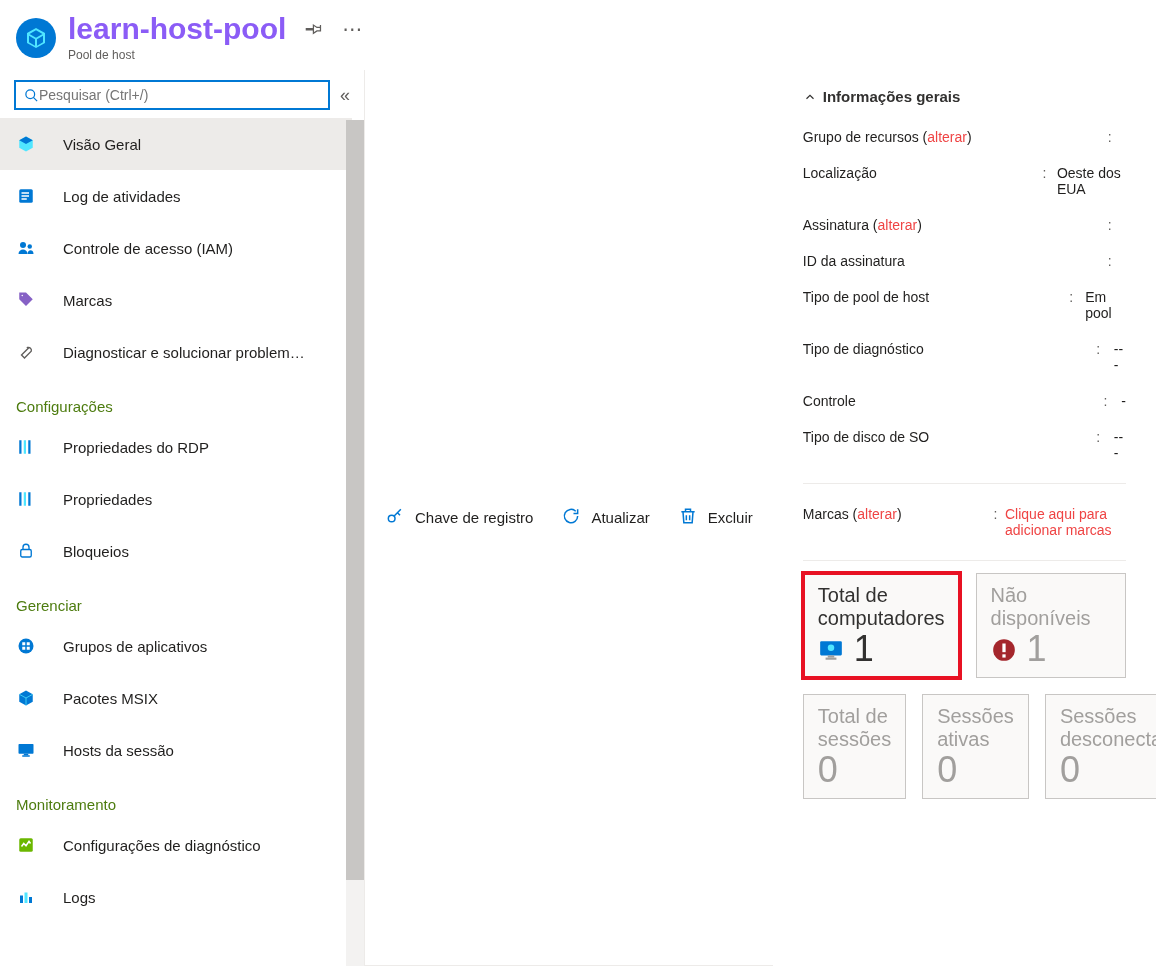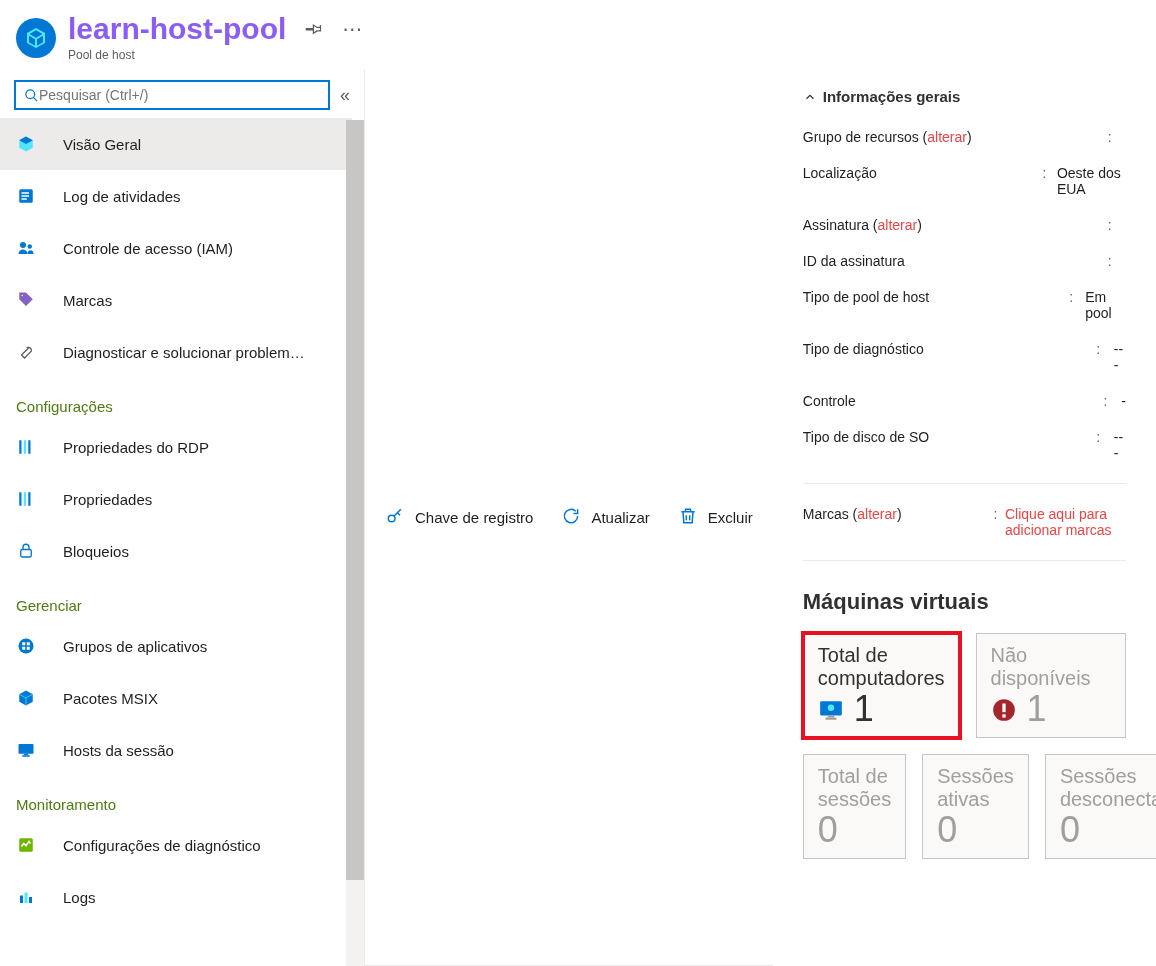--- a/index.html
+++ b/index.html
@@ -520,21 +520,20 @@
           </div>
           <div class="divider"></div>
           <div class="essentials-row">
             <div class="essentials-label"><span>Marcas</span> (<span class="link">alterar</span>)</div>
             <div class="essentials-colon">:</div>
             <div class="essentials-value"><span class="link">Clique aqui para adicionar marcas</span></div>
           </div>
           <div class="divider"></div>
         </div>
 
-        <div class="vm-heading">Máquinas virtuais</div>
 
         <div class="tile-row">
           <div class="tile highlighted">
             <div class="tile-label">Total de computadores</div>
             <div class="tile-val-row">
               <span class="tile-icon">
                 <svg width="26" height="26" viewBox="0 0 24 24">
                     <rect x="2" y="4" width="20" height="13" rx="1" fill="#0078d4"></rect>
                     <rect x="9" y="17" width="6" height="2" fill="#a19f9d"></rect>
                     <rect x="7" y="19" width="10" height="2" fill="#a19f9d"></rect>

